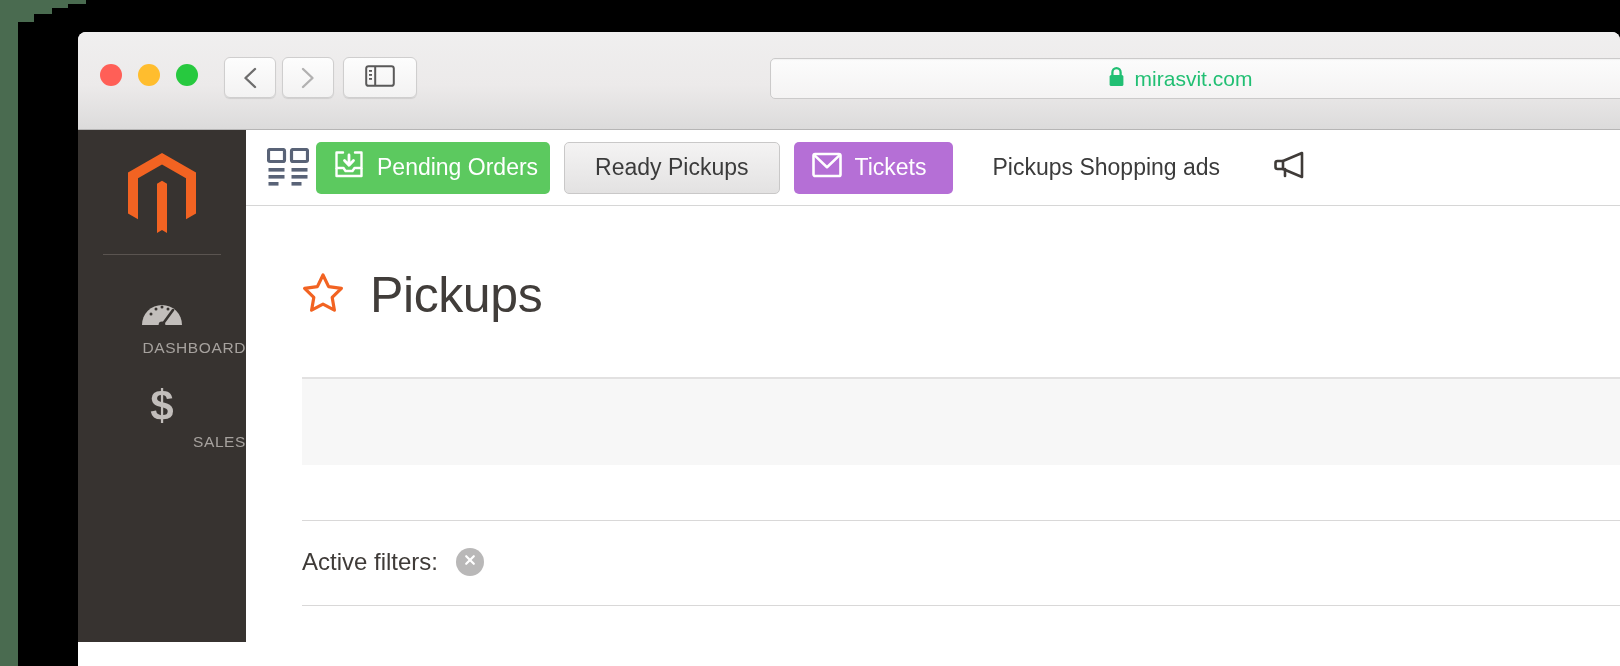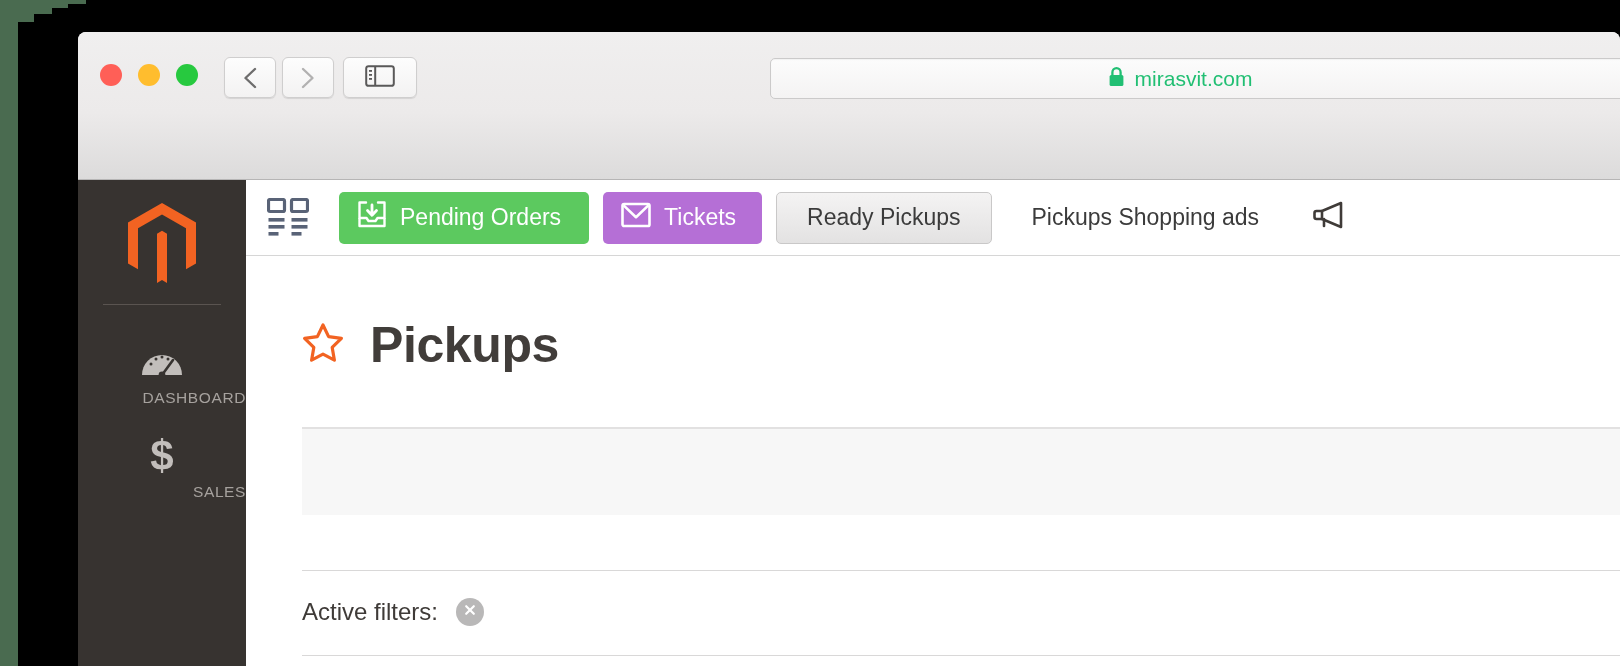--- a/index.html
+++ b/index.html
@@ -34,21 +34,21 @@
     top: 32px;
     width: 1542px;
     height: 634px;
     border-radius: 8px 8px 0 0;
     overflow: hidden;
     background: #fff;
   }
 
   
   .chrome {
-    height: 148px;
+    height: 98px;
     background: linear-gradient(to bottom, #f0efef 0%, #eceaea 55%, #dcdbdb 100%);
     position: relative;
     border-bottom: 1px solid #b6b5b5;
   }
 
   .traffic-lights {
     position: absolute;
     left: 22px;
     top: 32px;
     display: flex;
@@ -195,22 +195,21 @@
     border-radius: 5px;
     font-size: 23px;
     white-space: nowrap;
     margin-right: 14px;
     font-family: "Liberation Sans", sans-serif;
   }
   .tb-btn.green {
     background: #5cc95f;
     color: #fff;
     padding-left: 18px;
-    padding-right: 28px;
-    margin-left: 23px;
+    padding-right: 12px;
   }
   .tb-btn.grey {
     background: linear-gradient(to bottom, #f4f3f3, #e3e2e2);
     border: 1px solid #c9c8c8;
     color: #3b3b3b;
     padding: 0 30px;
     height: 52px;
   }
   .tb-btn.purple {
     background: #b56fd6;
@@ -236,21 +235,21 @@
   .page-title-row {
     display: flex;
     align-items: center;
     gap: 26px;
     padding-top: 60px;
     padding-bottom: 8px;
   }
   .page-title {
     font-size: 50px;
     color: #413d3a;
-    font-weight: bold;
+    font-weight: normal;
     letter-spacing: -0.4px;
     font-family: "Liberation Sans", sans-serif;
   }
 
   .grey-panel {
     margin-top: 45px;
     margin-right: 0;
     height: 88px;
     background: #f7f7f7;
     border-top: 2px solid #e2e1e1;
@@ -421,32 +420,32 @@
           <span>
             <svg width="30" height="30" viewBox="0 0 30 30">
               <path d="M2.5 2.5 H9 M21 2.5 H27.5 M2.5 2.5 V18 H9.5 L11.5 21 H18.5 L20.5 18 H27.5 V2.5" fill="none" stroke="#fff" stroke-width="2.4" stroke-linejoin="round" stroke-linecap="round"></path>
               <path d="M15 5 V14.5 M10.5 10.5 L15 15.2 L19.5 10.5" fill="none" stroke="#fff" stroke-width="2.8" stroke-linecap="round" stroke-linejoin="round"></path>
               <path d="M2.5 18 V26 H27.5 V18" fill="none" stroke="#fff" stroke-width="2.4" stroke-linejoin="round"></path>
             </svg>
           </span>
           <span>Pending Orders</span>
         </div>
 
+        <div class="tb-btn grey">
+          <span>Ready Pickups</span>
+        </div>
+
         <div class="tb-btn purple">
           <span>
             <svg width="30" height="26" viewBox="0 0 30 26">
               <rect x="1.5" y="2" width="27" height="22" rx="1.6" fill="none" stroke="#fff" stroke-width="2.6"></rect>
               <path d="M2.6 3.4 L15 15.2 L27.4 3.4" fill="none" stroke="#fff" stroke-width="2.6" stroke-linejoin="round"></path>
             </svg>
           </span>
           <span>Tickets</span>
-        </div>
-
-        <div class="tb-btn grey">
-          <span>Ready Pickups</span>
         </div>
 
         <div class="tb-btn plain">
           <span>Pickups Shopping ads</span>
         </div>
 
         <div class="tb-btn plain-icon">
           <span>
             <svg width="36" height="30" viewBox="0 0 36 30">
               <path d="M30 3 L30 27 L11 19 L11 11 Z" fill="none" stroke="#3f3b38" stroke-width="2.6" stroke-linejoin="round"></path>

